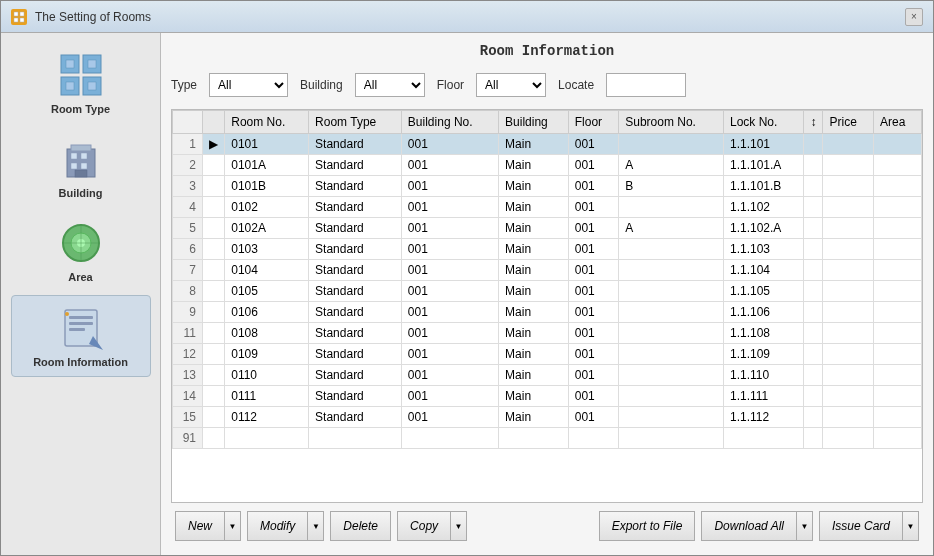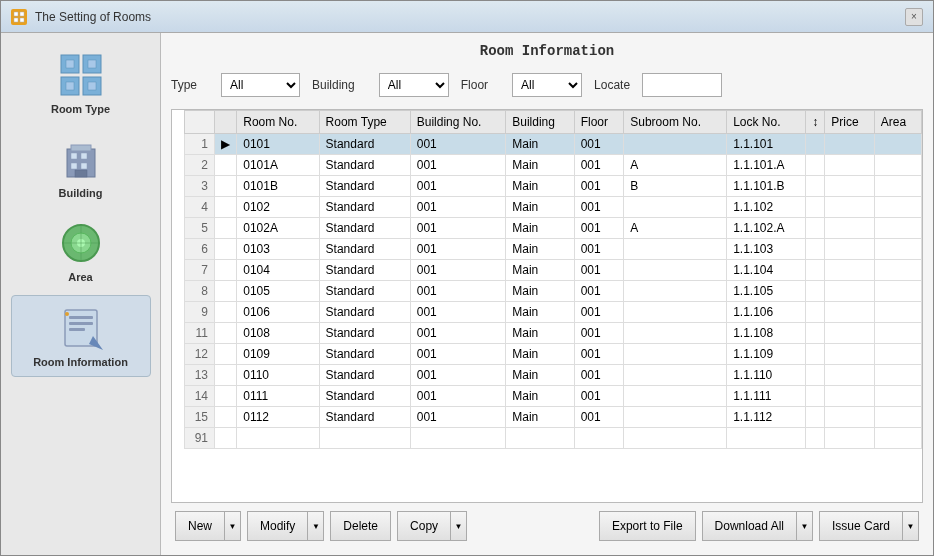--- a/index.html
+++ b/index.html
@@ -128,42 +128,40 @@
       font-size: 12px;
       color: #333;
     }
     .filter-select {
       height: 24px;
       border: 1px solid #aaa;
       background: white;
       font-size: 12px;
       padding: 0 4px;
       min-width: 70px;
-      margin-left: 12px;
     }
     .filter-input {
       height: 24px;
       border: 1px solid #aaa;
       background: white;
       font-size: 12px;
       padding: 0 4px;
       width: 80px;
     }
     .table-container {
       flex: 1;
       border: 1px solid #bbb;
       background: white;
       overflow: hidden;
       display: flex;
       flex-direction: column;
     }
     .table-wrapper {
       flex: 1;
       overflow: auto;
-      margin-left: 12px;
     }
     table {
       width: 100%;
       border-collapse: collapse;
       font-size: 12px;
     }
     thead th {
       background: #e8e8e8;
       border: 1px solid #ccc;
       padding: 4px 6px;
@@ -203,20 +201,21 @@
       height: 30px;
       padding: 0 12px;
       background: linear-gradient(to bottom, #f5f5f5, #e0e0e0);
       border: 1px solid #aaa;
       font-size: 12px;
       cursor: pointer;
       display: flex;
       align-items: center;
       gap: 4px;
       white-space: nowrap;
+      font-style: italic;
     }
     .btn-arrow {
       height: 30px;
       width: 16px;
       padding: 0;
       background: linear-gradient(to bottom, #f5f5f5, #e0e0e0);
       border: 1px solid #aaa;
       border-left: none;
       cursor: pointer;
       display: flex;

